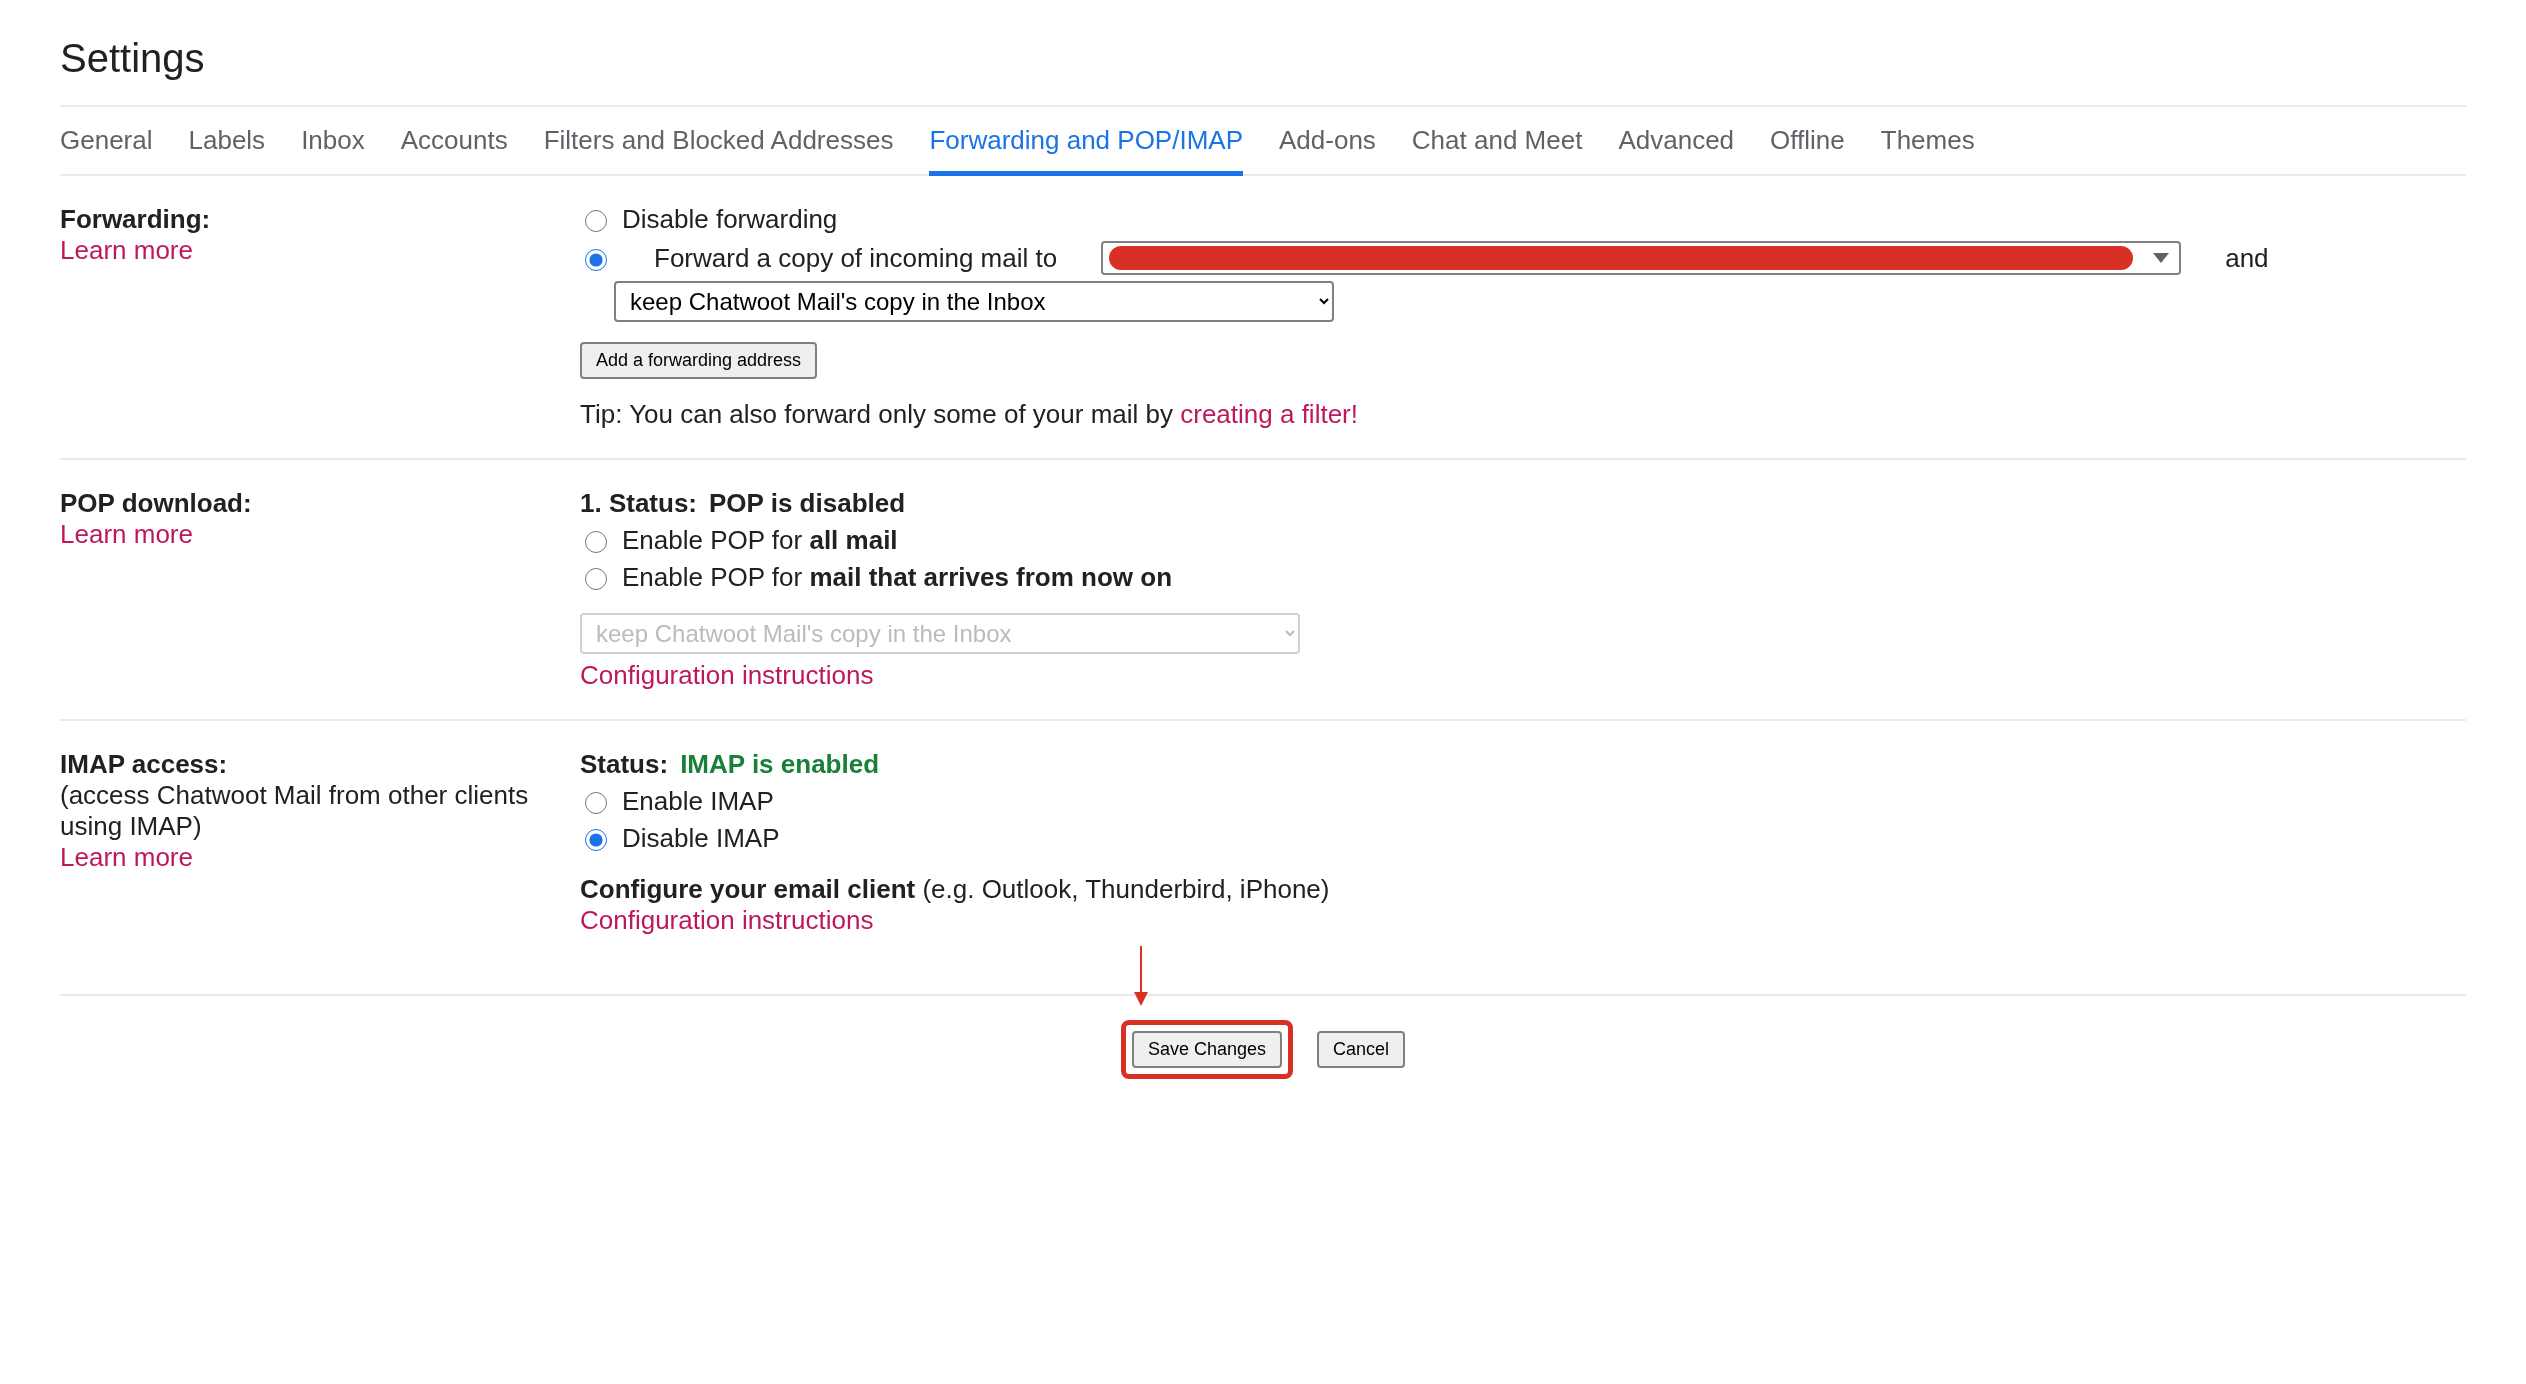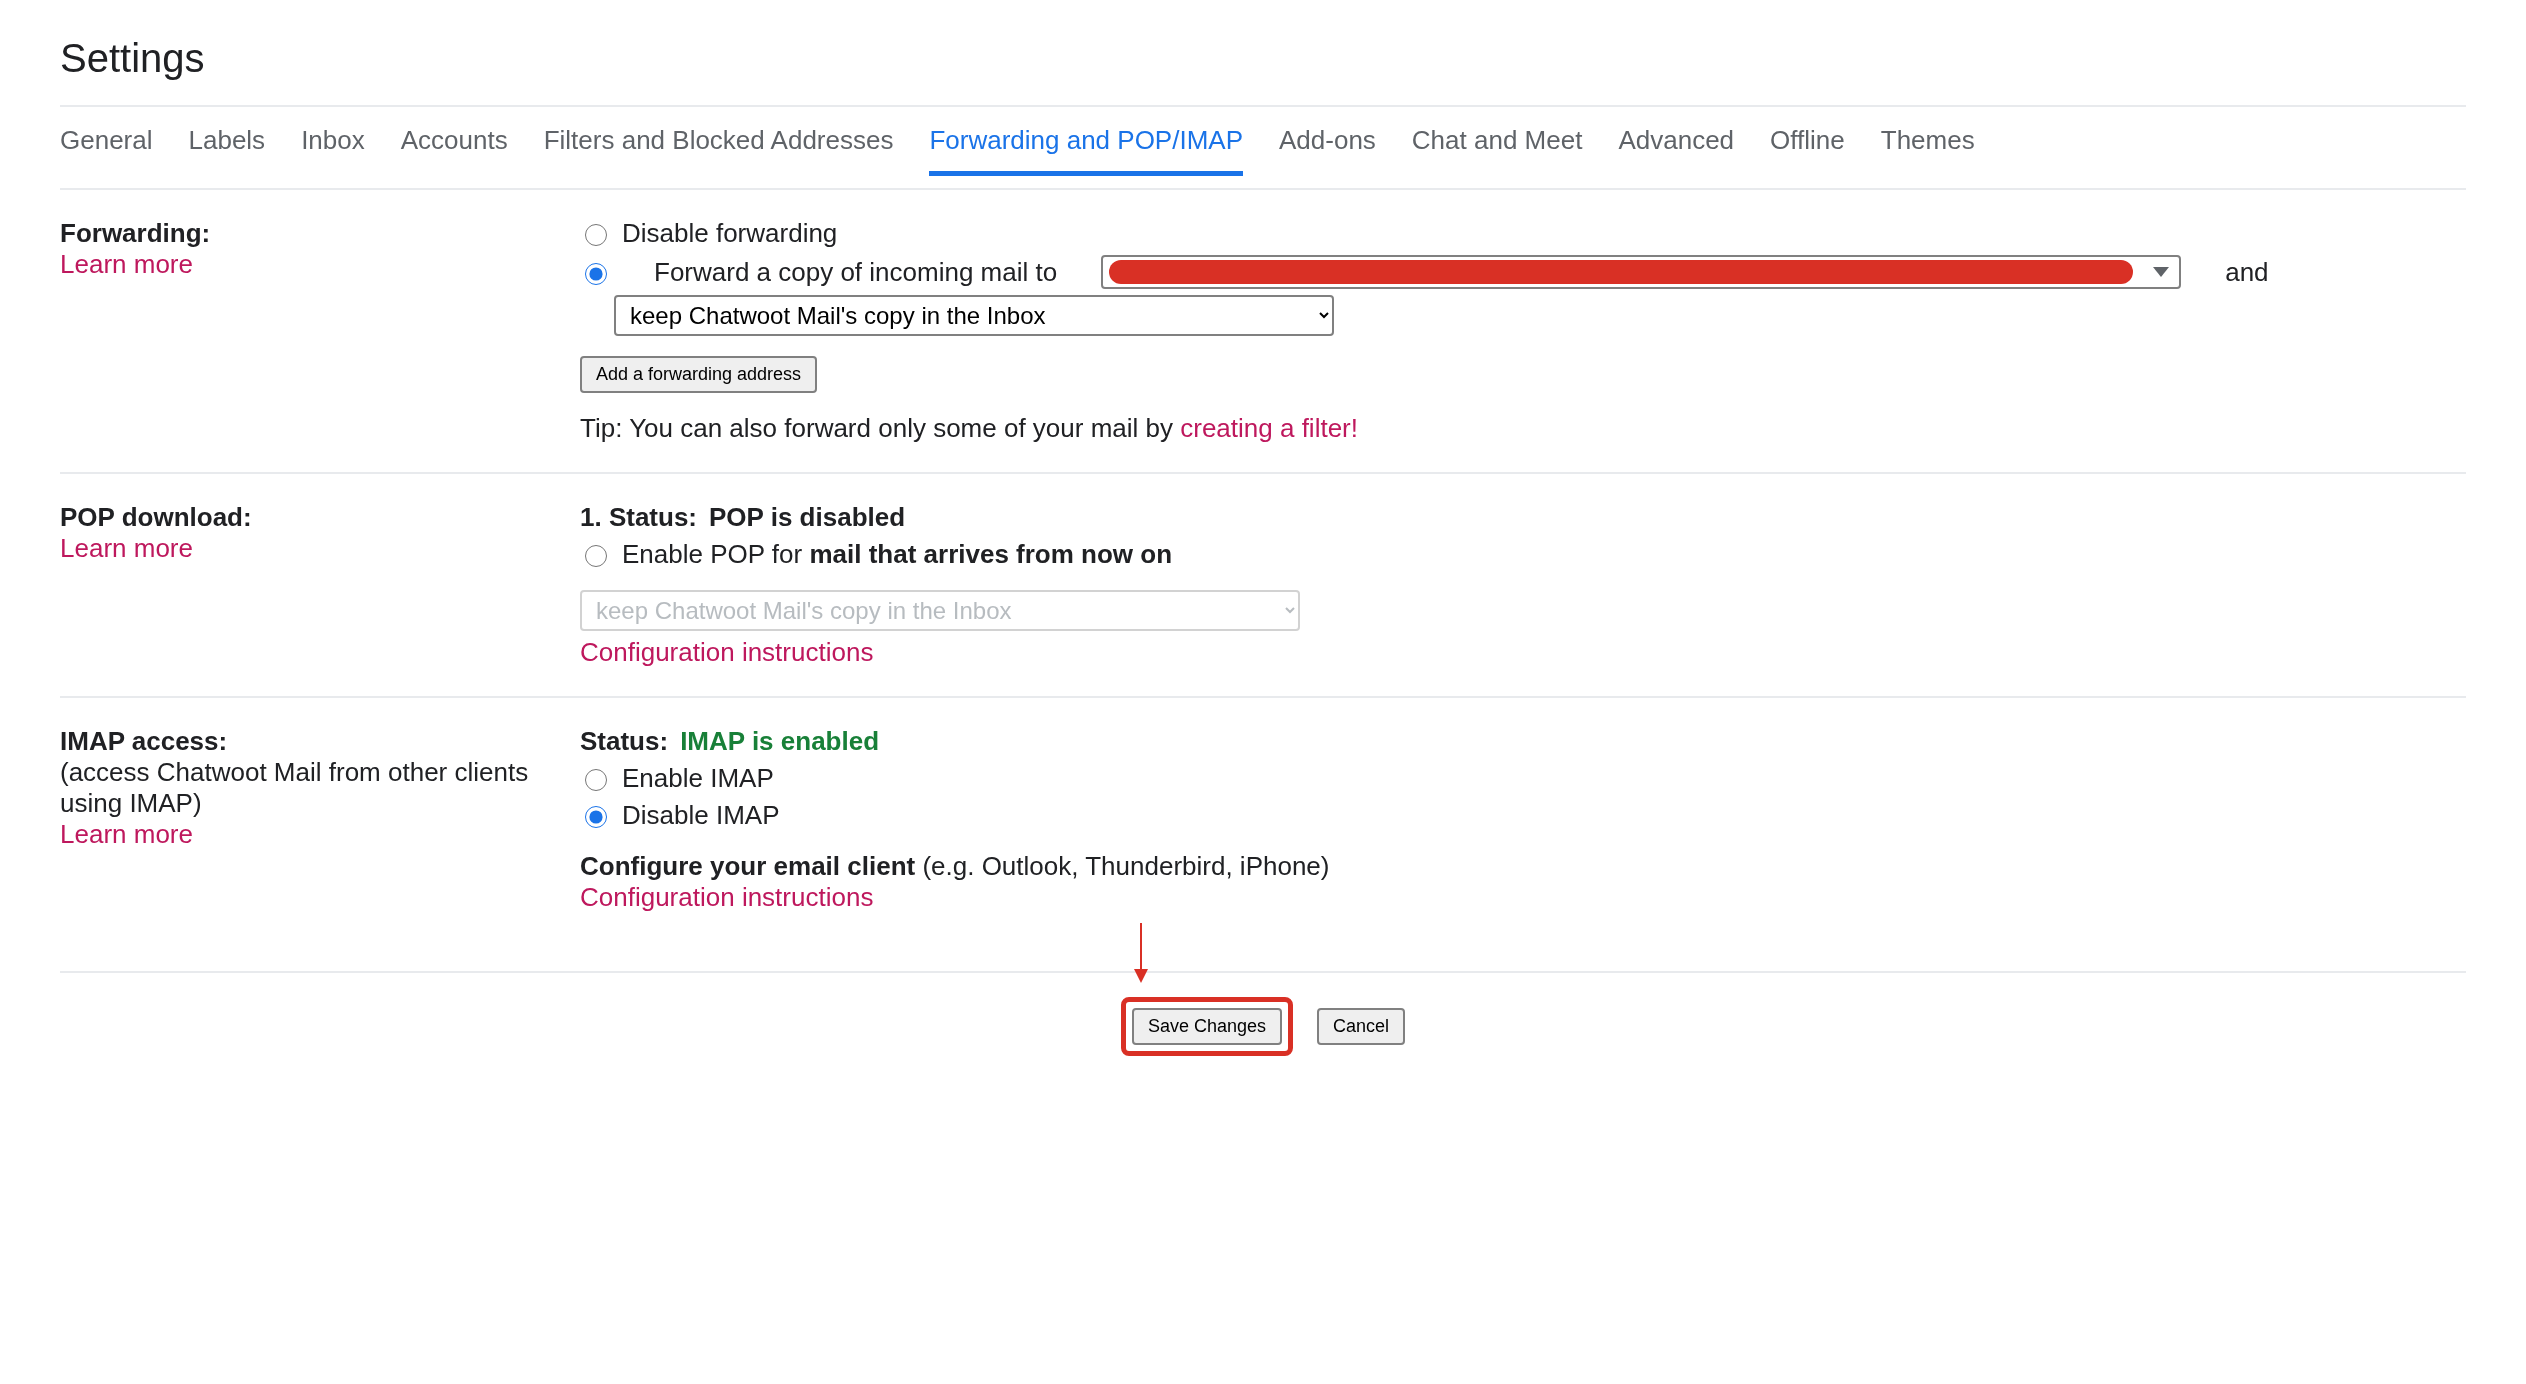--- a/index.html
+++ b/index.html
@@ -1,20 +1,20 @@
 <!DOCTYPE html>
 <html><head>
 <meta charset="utf-8">
 <style>
   * { box-sizing: border-box; }
   html, body { margin: 0; padding: 0; font-family: Arial, Helvetica, sans-serif; color: #202124; background: #fff; }
   .wrap { width: 2526px; }
   .content { padding: 0 60px; }
   .title { font-size: 40px; font-weight: 400; padding: 36px 0 24px 0; }
-  .tabs { display: flex; gap: 36px; border-top: 2px solid #e8eaed; border-bottom: 2px solid #e8eaed; padding: 18px 0 32px 0; font-size: 26px; color: #5f6368; position: relative; }
+  .tabs { display: flex; gap: 36px; border-top: 2px solid #e8eaed; border-bottom: 2px solid #e8eaed; padding: 18px 0 18px 0; font-size: 26px; color: #5f6368; position: relative; }
   .tab { cursor: pointer; white-space: nowrap; }
   .tab.active { color: #1a73e8; font-weight: 500; position: relative; }
   .tab.active::after { content:""; position:absolute; left:0; right:0; bottom:-20px; height:5px; background:#1a73e8; }
   .section { display: flex; padding: 28px 0; border-bottom: 2px solid #e8eaed; font-size: 26px; }
   .section:last-of-type { border-bottom: none; }
   .left { width: 520px; padding-right: 20px; }
   .left .bold { font-weight: 700; }
   .right { flex: 1; }
   .link { color: #be185d; text-decoration: none; }
   .row { display:flex; align-items:center; gap: 12px; margin-bottom: 6px; }
@@ -97,20 +97,24 @@
         <div class="bold">POP download:</div>
         <a href="#" class="link">Learn more</a>
       </div>
       <div class="right">
         <div class="row bold">
           <span>1. Status: </span>
             <span>POP is disabled</span>
         </div>
         <div class="row">
           <input type="radio" name="pop" style="">
+          <span><span>Enable POP for </span><span class="bold">all mail</span></span>
+        </div>
+        <div class="row">
+          <input type="radio" name="pop" style="">
           <span><span>Enable POP for </span><span class="bold">mail that arrives from now on</span></span>
         </div>
 
         <div class="row mt" style="gap:16px;">
           <select class="sel sel-wide sel-disabled" disabled="">
             <option>keep Chatwoot Mail's copy in the Inbox</option>
           </select>
         </div>
 
         <div>

